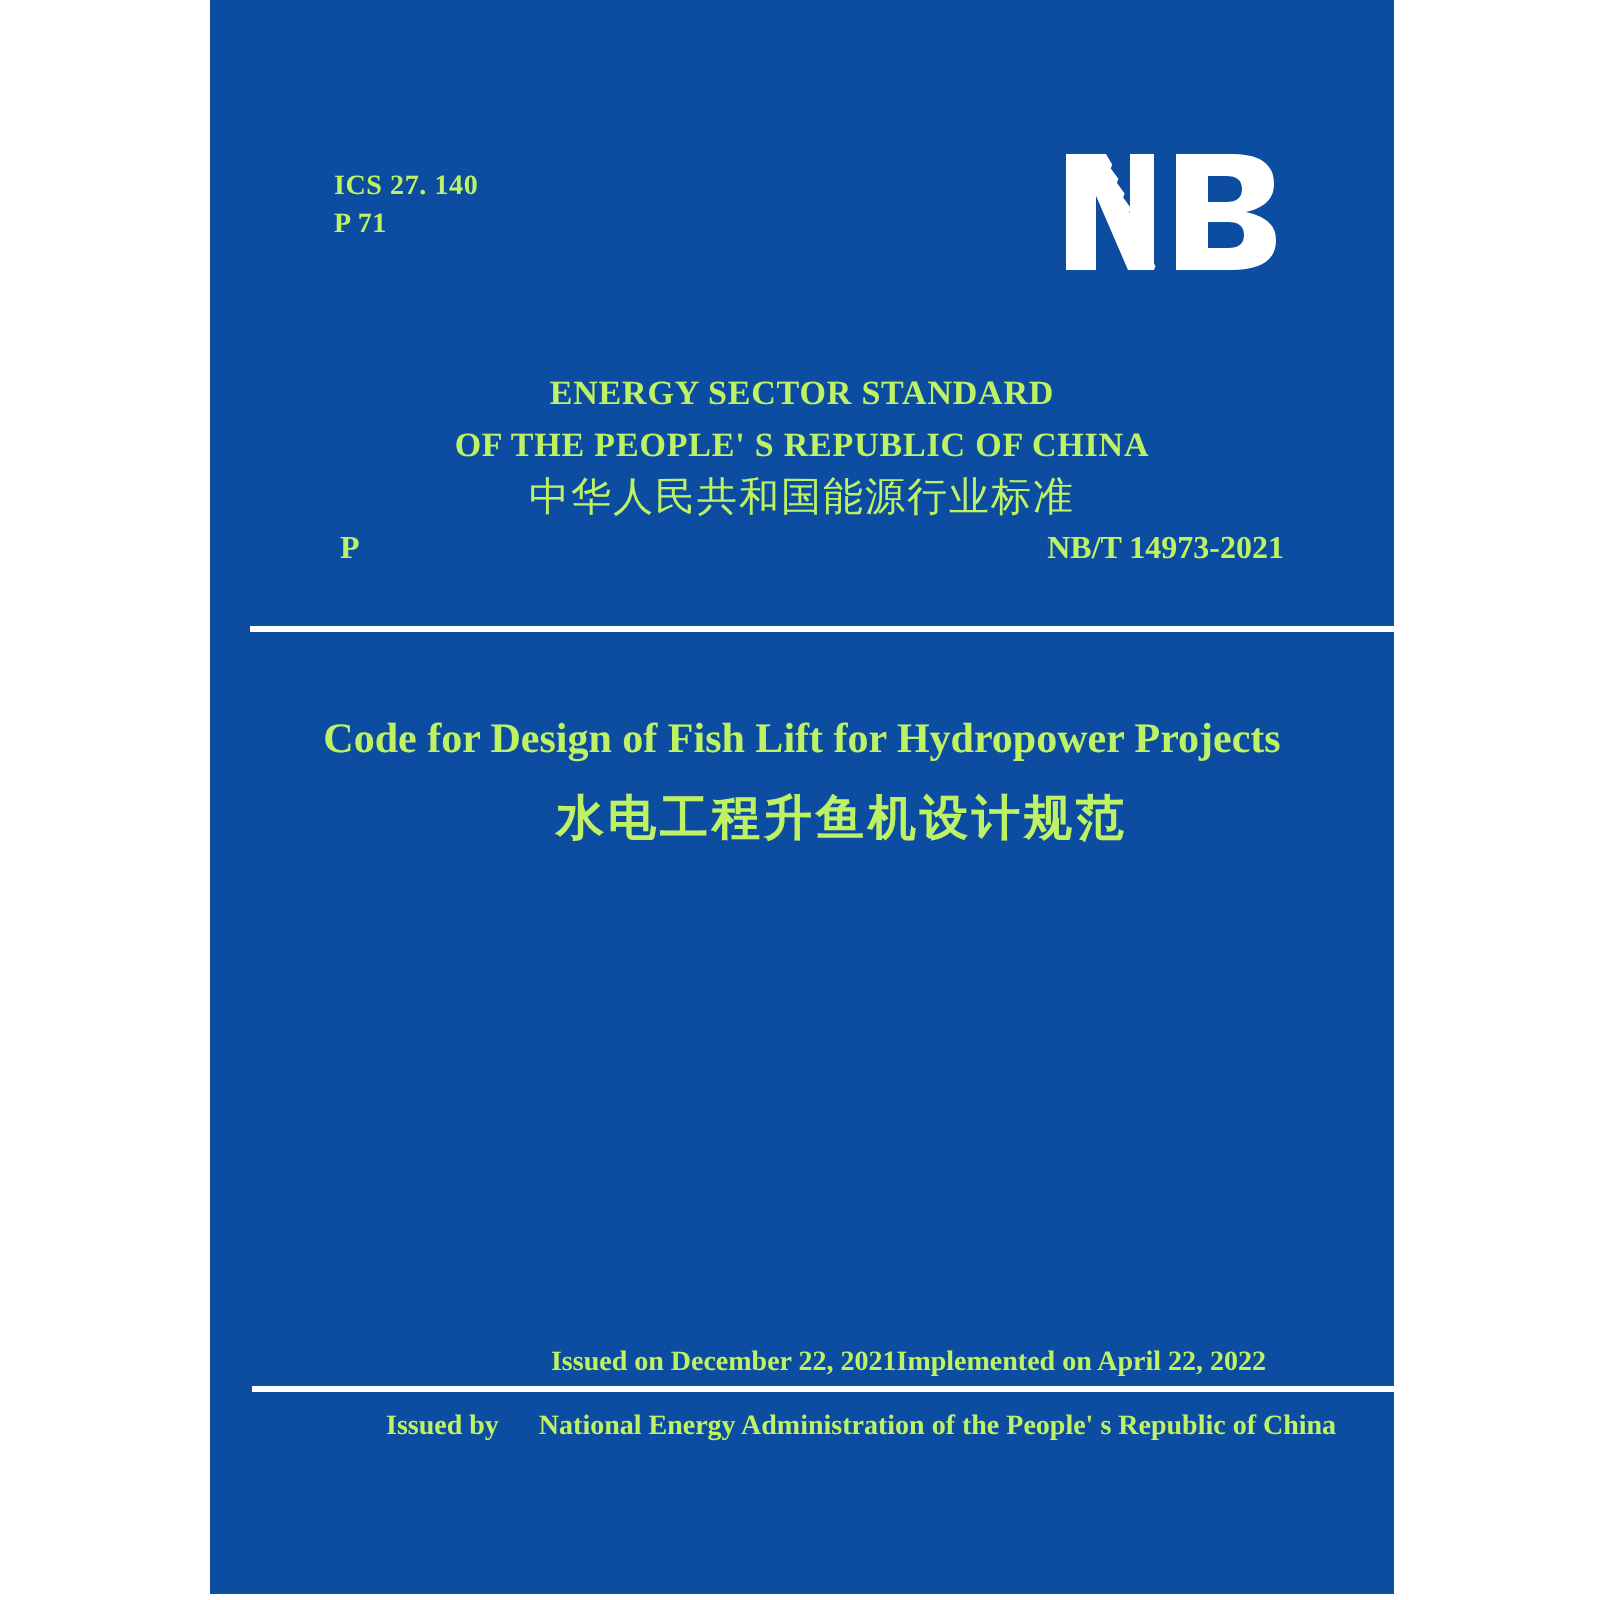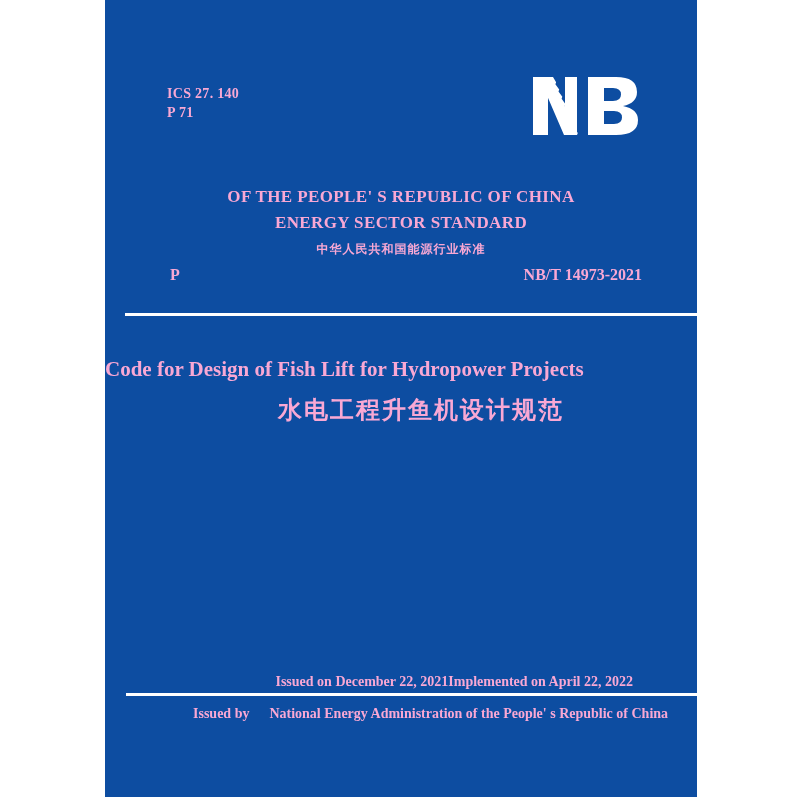--- a/index.html
+++ b/index.html
@@ -4,57 +4,57 @@
 <style>
   html,body{margin:0;padding:0;}
   body{
     width:800px;height:800px;position:relative;
     background:#ffffff;
     font-family:"Liberation Serif","DejaVu Serif",serif;
     overflow:hidden;
   }
   .cover{
     position:absolute;left:105px;top:0;width:592px;height:797px;
-    background:#0d4da1;color:#f9a8d4;
+    background:#0d4da1;color:#bef264;
   }
   
   .ics-block{
     position:absolute;left:62px;top:84px;
     font-weight:bold;font-size:14px;line-height:19px;letter-spacing:.3px;
     white-space:pre;
   }
   
   .nb-logo{position:absolute;left:428px;top:77px;width:105px;height:58px;}
   .nb-logo svg{display:block;width:105px;height:58px;}
   
   .std-head{
     position:absolute;left:0;right:0;top:184px;text-align:center;
   }
   .std-head .en{
     font-weight:bold;font-size:17px;line-height:26px;letter-spacing:.4px;
     font-family:"Liberation Serif","DejaVu Serif",serif;
   }
   .std-head .zh{
-    font-weight:bold;font-size:12px;line-height:26px;letter-spacing:1px;
+    font-weight:normal;font-size:20px;line-height:26px;letter-spacing:1px;
     font-family:"Liberation Sans","DejaVu Sans",sans-serif;
   }
   
   .edition-row{
     position:absolute;left:65px;right:55px;top:266px;
     display:flex;justify-content:space-between;align-items:baseline;
     font-weight:bold;font-size:16px;
   }
   .rule{
     position:absolute;height:3px;background:#ffffff;
   }
   .rule-1{left:20px;right:0;top:313px;}
   .rule-2{left:21px;right:0;top:693px;}
   
   .doc-title-en{
-    position:absolute;left:0;right:0;top:357px;text-align:left;
+    position:absolute;left:0;right:0;top:357px;text-align:center;
     font-weight:bold;font-size:21px;line-height:25px;
   }
   .doc-title-zh{
     position:absolute;left:0;right:0;top:394px;text-align:center;
     font-weight:bold;font-size:24px;line-height:32px;letter-spacing:2px;
     font-family:"Liberation Serif","DejaVu Serif",serif;
     padding-left:40px;
   }
   
   .dates-row{
@@ -94,22 +94,22 @@
 
       <rect x="32" y="0" width="12" height="58" fill="#ffffff"></rect>
 
       <path fill="#ffffff" fill-rule="evenodd" d="M55 0 H83 Q104 0 104 15 Q104 26 90 29 Q105 32 105 43 Q105 58 83 58 H55 Z
         M71 11 H80 Q88 11 88 17.5 Q88 24 80 24 H71 Z
         M71 34 H81 Q89 34 89 40.5 Q89 47 81 47 H71 Z"></path>
     </svg>
   </div>
 
   <div class="std-head">
+    <div class="en">ENERGY SECTOR STANDARD</div>
     <div class="en">OF THE PEOPLE' S REPUBLIC OF CHINA</div>
-    <div class="en">ENERGY SECTOR STANDARD</div>
     <div class="zh">中华人民共和国能源行业标准</div>
   </div>
 
   <div class="edition-row">
     <span>P</span>
     <span>NB/T 14973-2021</span>
   </div>
 
   <div class="rule rule-1"></div>
 

